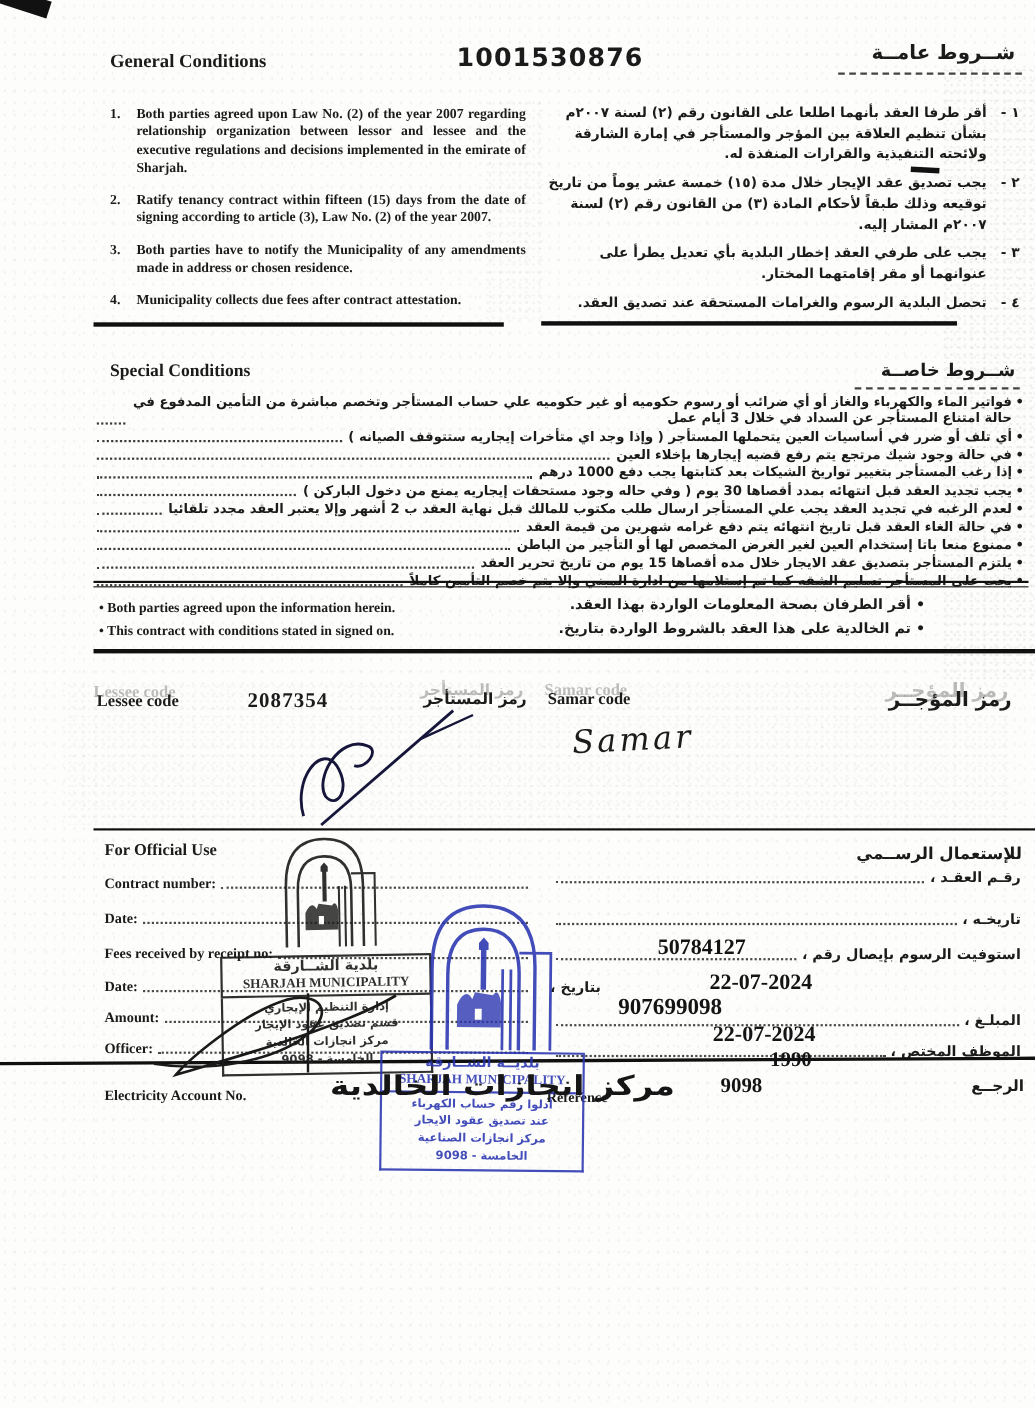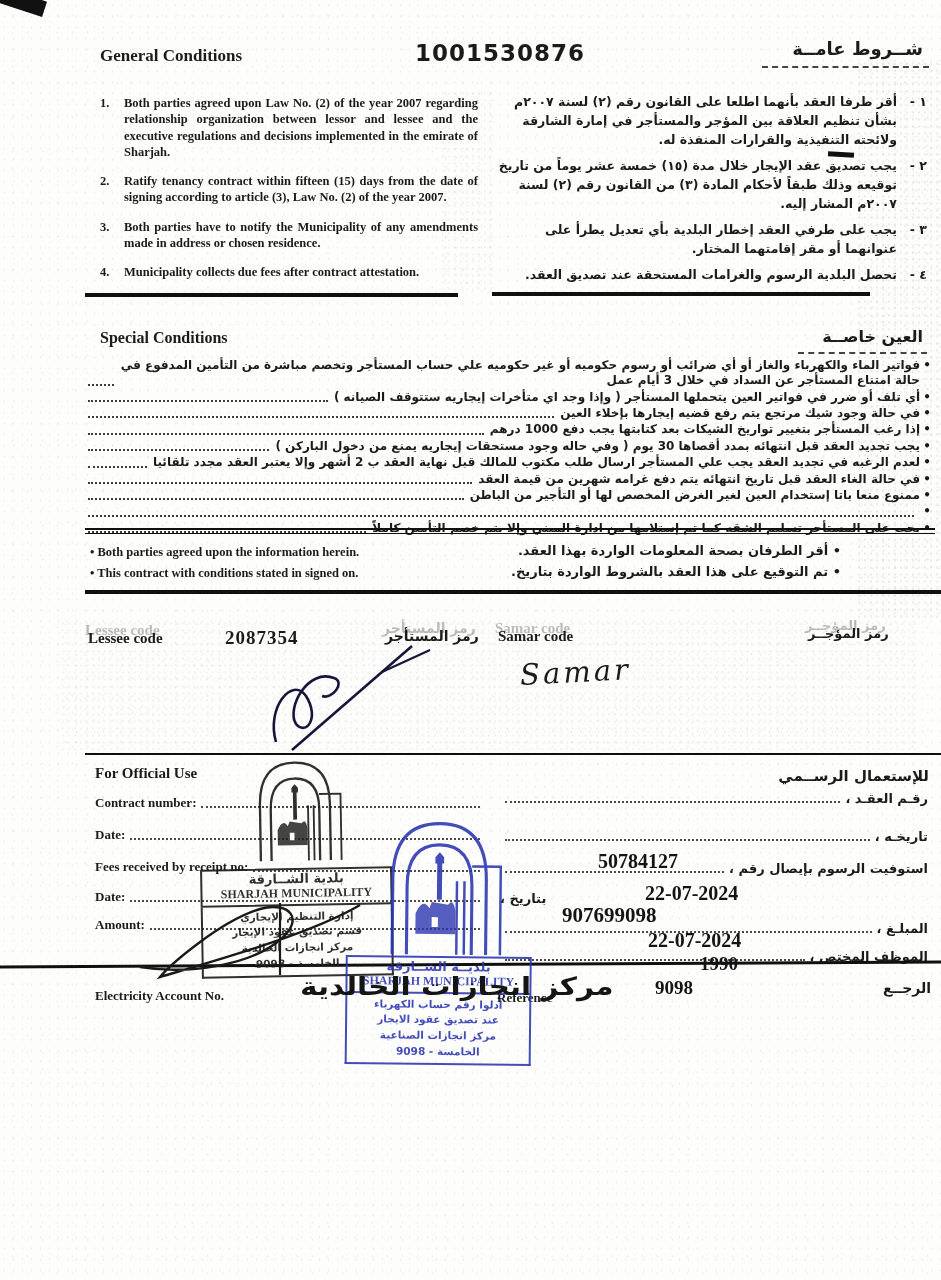--- a/index.html
+++ b/index.html
@@ -126,31 +126,31 @@
     <div class="item-ar">
         <span class="num">٤ -</span>
         <span>تحصل البلدية الرسوم والغرامات المستحقة عند تصديق العقد.</span>
       </div>
   </div>
 
   <div class="bar" style="left:85px;top:293px;width:373px;height:4px;"></div>
   <div class="bar" style="left:492px;top:292px;width:378px;height:4px;"></div>
 
   <div class="abs sp-hdr-en en">Special Conditions</div>
-  <div class="abs sp-hdr-ar ar">العين خاصــة</div>
+  <div class="abs sp-hdr-ar ar">شــروط خاصــة</div>
 
   <div class="abs sp-list ar">
     <div class="sp-item">
         <span class="blt">•</span>
         <span class="txt">فواتير الماء والكهرباء والغاز أو أي ضرائب أو رسوم حكوميه أو غير حكوميه علي حساب المستأجر وتخصم مباشرة من التأمين المدفوع في حالة امتناع المستأجر عن السداد في خلال 3 أيام عمل</span>
         <span class="lead"></span>
       </div>
     <div class="sp-item">
         <span class="blt">•</span>
-        <span class="txt">أي تلف أو ضرر في فواتير العين يتحملها المستأجر ( وإذا وجد اي متأخرات إيجاريه ستتوقف الصيانه )</span>
+        <span class="txt">أي تلف أو ضرر في أساسيات العين يتحملها المستأجر ( وإذا وجد اي متأخرات إيجاريه ستتوقف الصيانه )</span>
         <span class="lead"></span>
       </div>
     <div class="sp-item">
         <span class="blt">•</span>
         <span class="txt">في حالة وجود شيك مرتجع يتم رفع قضيه إيجارها بإخلاء العين</span>
         <span class="lead"></span>
       </div>
     <div class="sp-item">
         <span class="blt">•</span>
         <span class="txt">إذا رغب المستأجر بتغيير تواريخ الشيكات بعد كتابتها يجب دفع 1000 درهم</span>
@@ -171,43 +171,44 @@
         <span class="txt">في حالة الغاء العقد قبل تاريخ انتهائه يتم دفع غرامه شهرين من قيمة العقد</span>
         <span class="lead"></span>
       </div>
     <div class="sp-item">
         <span class="blt">•</span>
         <span class="txt">ممنوع منعا باتا إستخدام العين لغير الغرض المخصص لها أو التأجير من الباطن</span>
         <span class="lead"></span>
       </div>
     <div class="sp-item">
         <span class="blt">•</span>
+        <span class="txt">يلتزم المستأجر بتصديق عقد الايجار خلال مده أقصاها 15 يوم من تاريخ تحرير العقد</span>
         <span class="lead"></span>
       </div>
     <div class="sp-item">
         <span class="blt">•</span>
         <span class="txt">يجب على المستأجر تسليم الشقه كما تم إستلامها من ادارة المبني وإلا يتم خصم التأمين كاملاً</span>
         <span class="lead"></span>
       </div>
   </div>
 
   <div class="dbl" style="left:85px;top:528px;width:850px;"></div>
 
   <div class="abs agr-en en" style="top:545px;">Both parties agreed upon the information herein.</div>
   <div class="abs agr-en en" style="top:566px;">This contract with conditions stated in signed on.</div>
   <div class="abs agr-ar ar" style="top:543px;">أقر الطرفان بصحة المعلومات الواردة بهذا العقد.</div>
-  <div class="abs agr-ar ar" style="top:564px;">تم التوقيع على هذا العقد بالشروط الواردة بتاريخ.</div>
+  <div class="abs agr-ar ar" style="top:564px;">تم الخالدية على هذا العقد بالشروط الواردة بتاريخ.</div>
 
   <div class="bar" style="left:85px;top:590px;width:856px;height:3.5px;"></div>
 
   <div class="abs code-lbl en" style="left:88px;top:630px;">Lessee code</div>
   <div class="abs code-val en" style="left:225px;top:627px;">2087354</div>
   <div class="abs code-lbl ar" style="left:385px;top:628px;font-size:14px;">رمز المستأجر</div>
   <div class="abs code-lbl en" style="left:498px;top:628px;">Samar code</div>
-  <div class="abs code-lbl ar" style="left:808px;top:626px;font-size:13px;">رمز المؤجــر</div>
+  <div class="abs code-lbl ar" style="left:808px;top:626px;font-size:18px;">رمز المؤجــر</div>
 
   <svg class="sigsvg" style="left:262px;top:638px;" width="180" height="115" viewBox="0 0 180 115">
     <path d="M14 104 C4 70 30 38 44 58 C58 80 44 98 34 86 C24 70 46 30 72 40 C84 44 70 62 60 58" fill="none" stroke="#16163a" stroke-width="2.6"></path>
     <path d="M30 112 L150 8" fill="none" stroke="#16163a" stroke-width="2.6"></path>
     <path d="M120 34 L168 12" fill="none" stroke="#16163a" stroke-width="2.2"></path>
   </svg>
   <div class="abs sig-samar" style="left:520px;top:655px;">Samar</div>
 
   <div class="bar" style="left:85px;top:753px;width:856px;height:2px;"></div>
 
@@ -225,20 +226,24 @@
   <div class="off-row off-en" style="left:95px;top:859px;width:390px;">
       <span class="lbl">Fees received by receipt no:</span>
       <span class="lead"></span>
     </div>
   <div class="off-row off-en" style="left:95px;top:889px;width:390px;">
       <span class="lbl">Date:</span>
       <span class="lead"></span>
     </div>
   <div class="off-row off-en" style="left:95px;top:917px;width:390px;">
       <span class="lbl">Amount:</span>
+      <span class="lead"></span>
+    </div>
+  <div class="off-row off-en" style="left:95px;top:945px;width:390px;">
+      <span class="lbl">Officer:</span>
       <span class="lead"></span>
     </div>
   <div class="abs off-en" style="left:95px;top:988px;">Electricity Account No.</div>
 
   <div class="off-row off-ar" style="left:500px;top:791px;width:428px;">
       <span class="lbl">رقـم العقـد ،</span>
       <span class="lead"></span>
     </div>
   <div class="off-row off-ar" style="left:500px;top:829px;width:428px;">
       <span class="lbl">تاريخـه ،</span>

